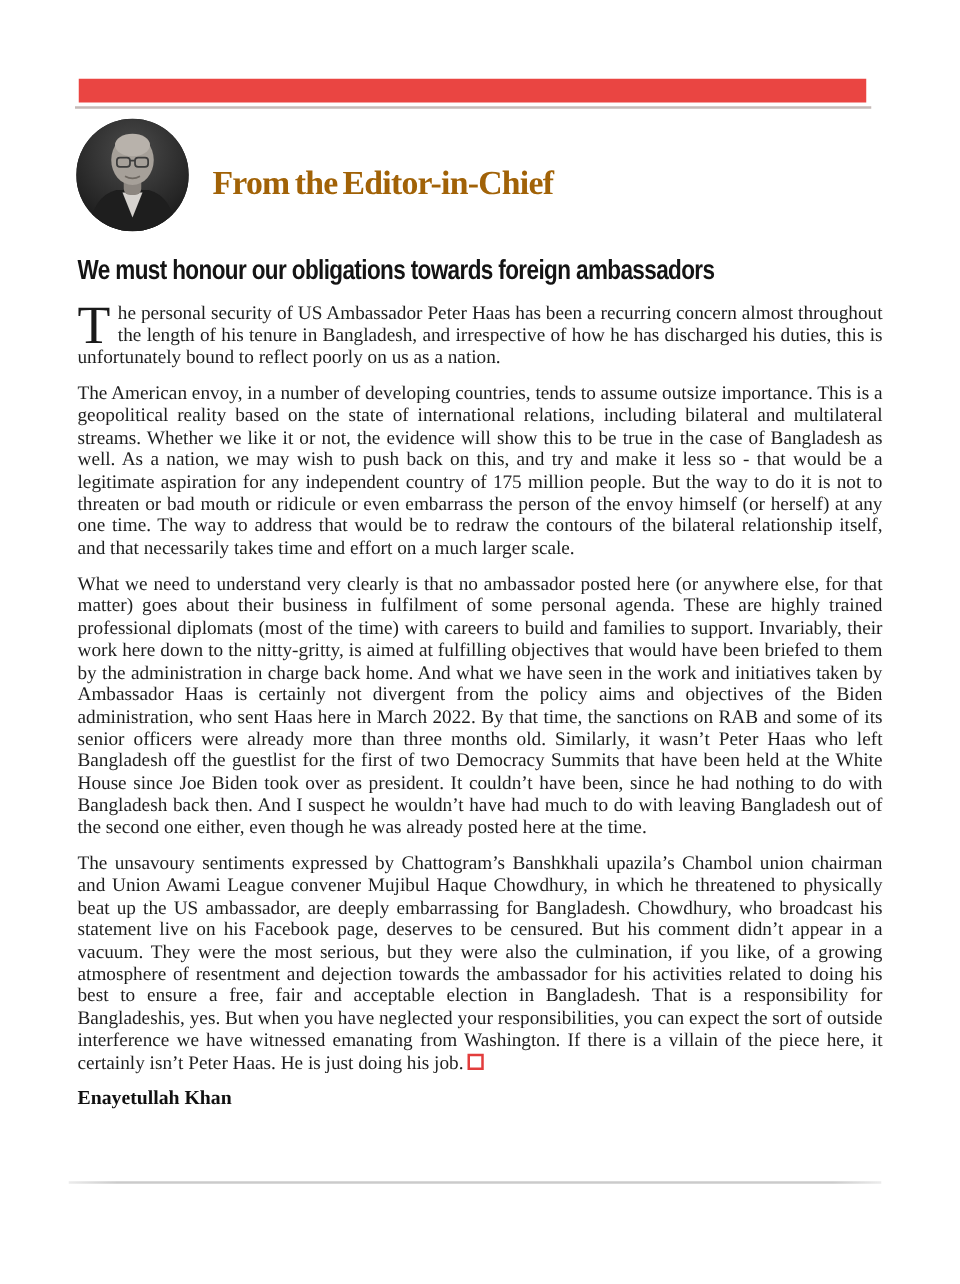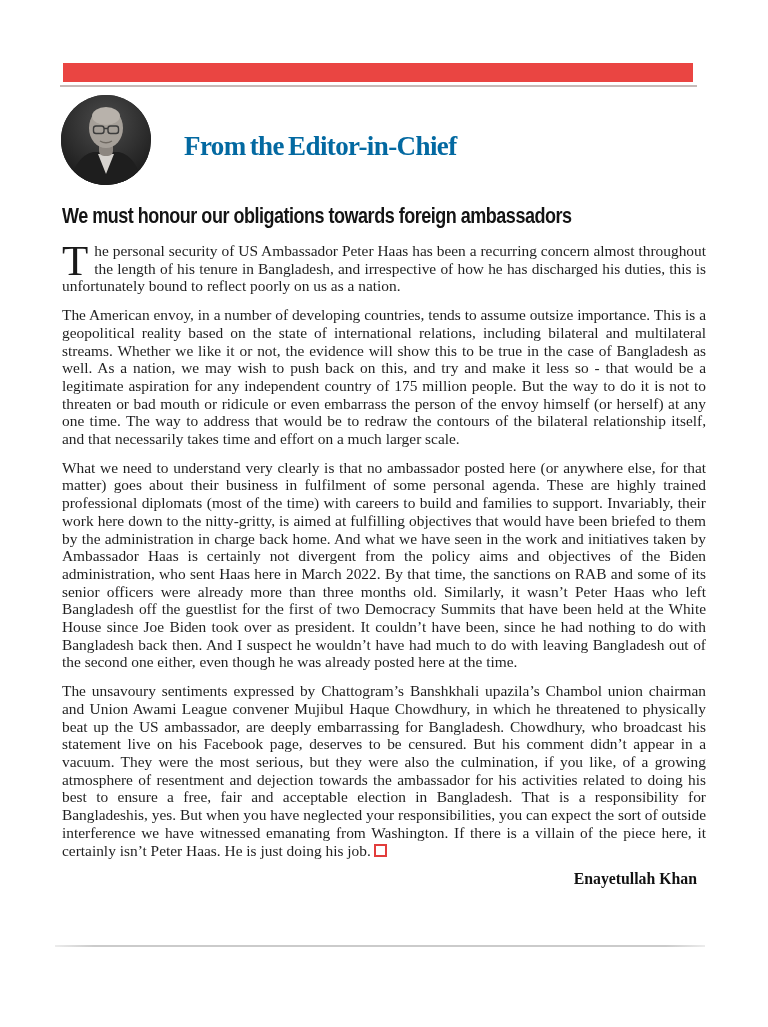--- a/index.html
+++ b/index.html
@@ -25,27 +25,27 @@
   }
   .avatar {
     position: absolute; left: 61px; top: 95px;
     width: 90px; height: 90px;
     border-radius: 50%;
     overflow: hidden;
     background: #222;
   }
   .avatar svg { display: block; width: 100%; height: 100%; }
   .section-title {
-    position: absolute; left: 184px; top: 131px;
+    position: absolute; left: 170px; top: 131px;
     font-family: "Liberation Serif", serif;
     font-weight: 700;
     font-size: 27px;
     letter-spacing: -0.6px;
     word-spacing: -2px;
-    color: #0369a1;
+    color: #a16207;
     white-space: nowrap;
   }
 
   
   .article {
     position: absolute; left: 62px; top: 203px;
     width: 644px;
   }
   .headline {
     margin: 0 0 13px 0;
@@ -77,21 +77,21 @@
   .endmark {
     display: inline-block;
     width: 9px; height: 9px;
     border: 2px solid #e23d3c;
     margin-left: 3px;
     vertical-align: -1px;
   }
   .byline {
     margin-top: 2px;
     padding-right: 9px;
-    text-align: right;
+    text-align: left;
     font-weight: 700;
     font-size: 15.8px;
     color: #111;
   }
 
   
   .footer-divider {
     position: absolute; left: 55px; top: 945px;
     width: 650px; height: 2px;
     background: linear-gradient(90deg, #ececec, #cbcbcb 6%, #cbcbcb 94%, #ececec);

